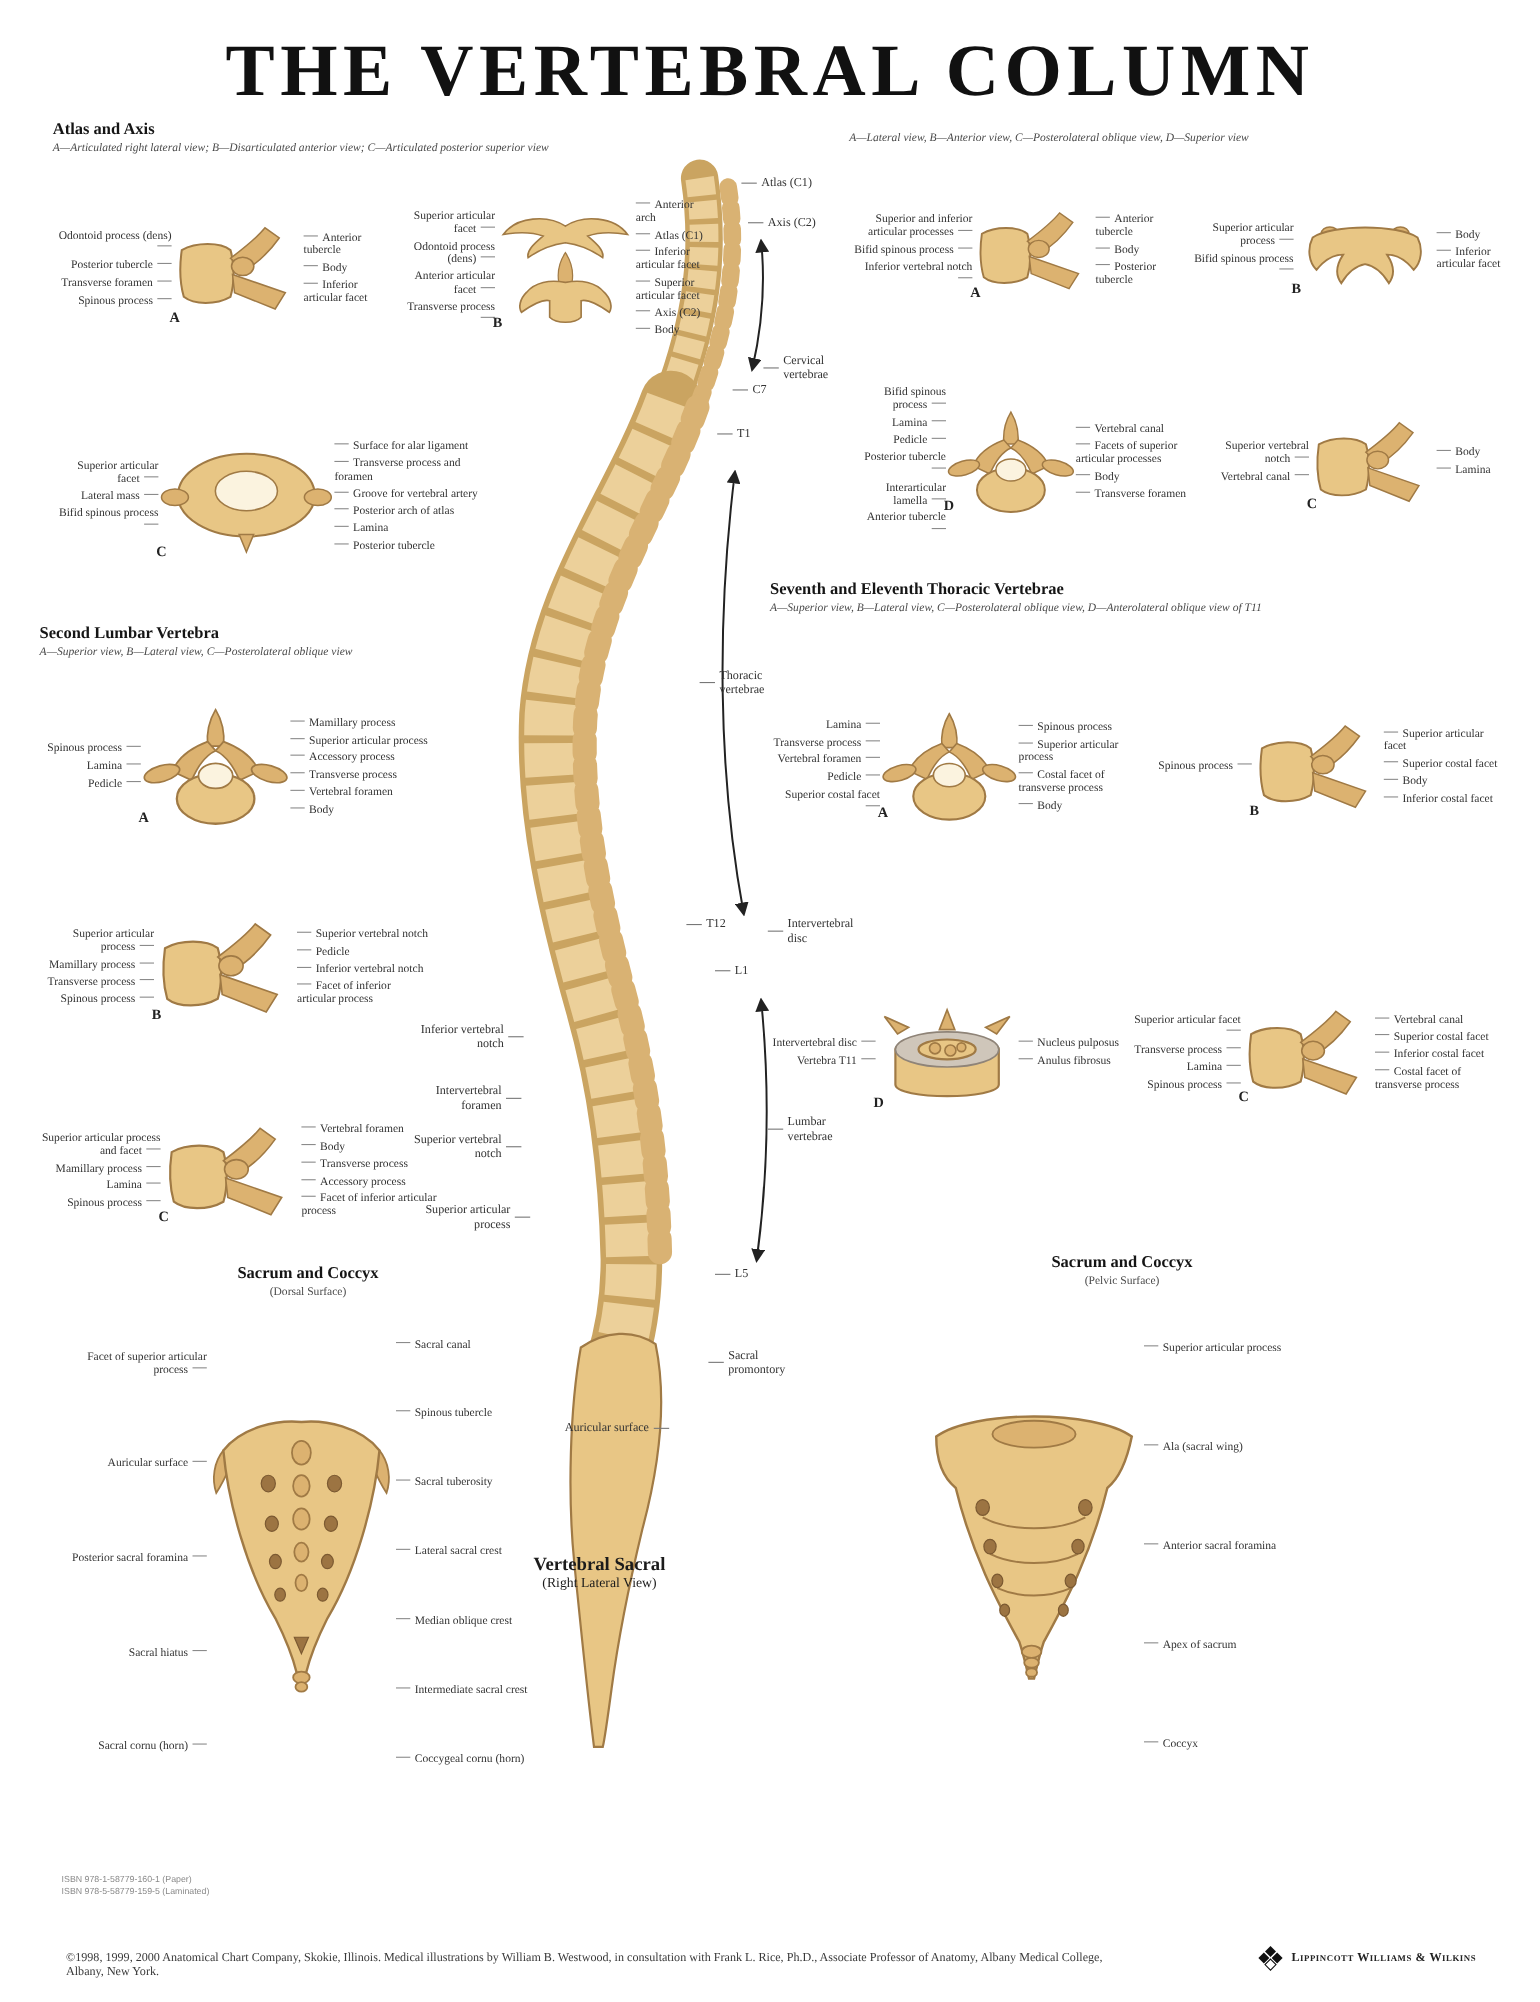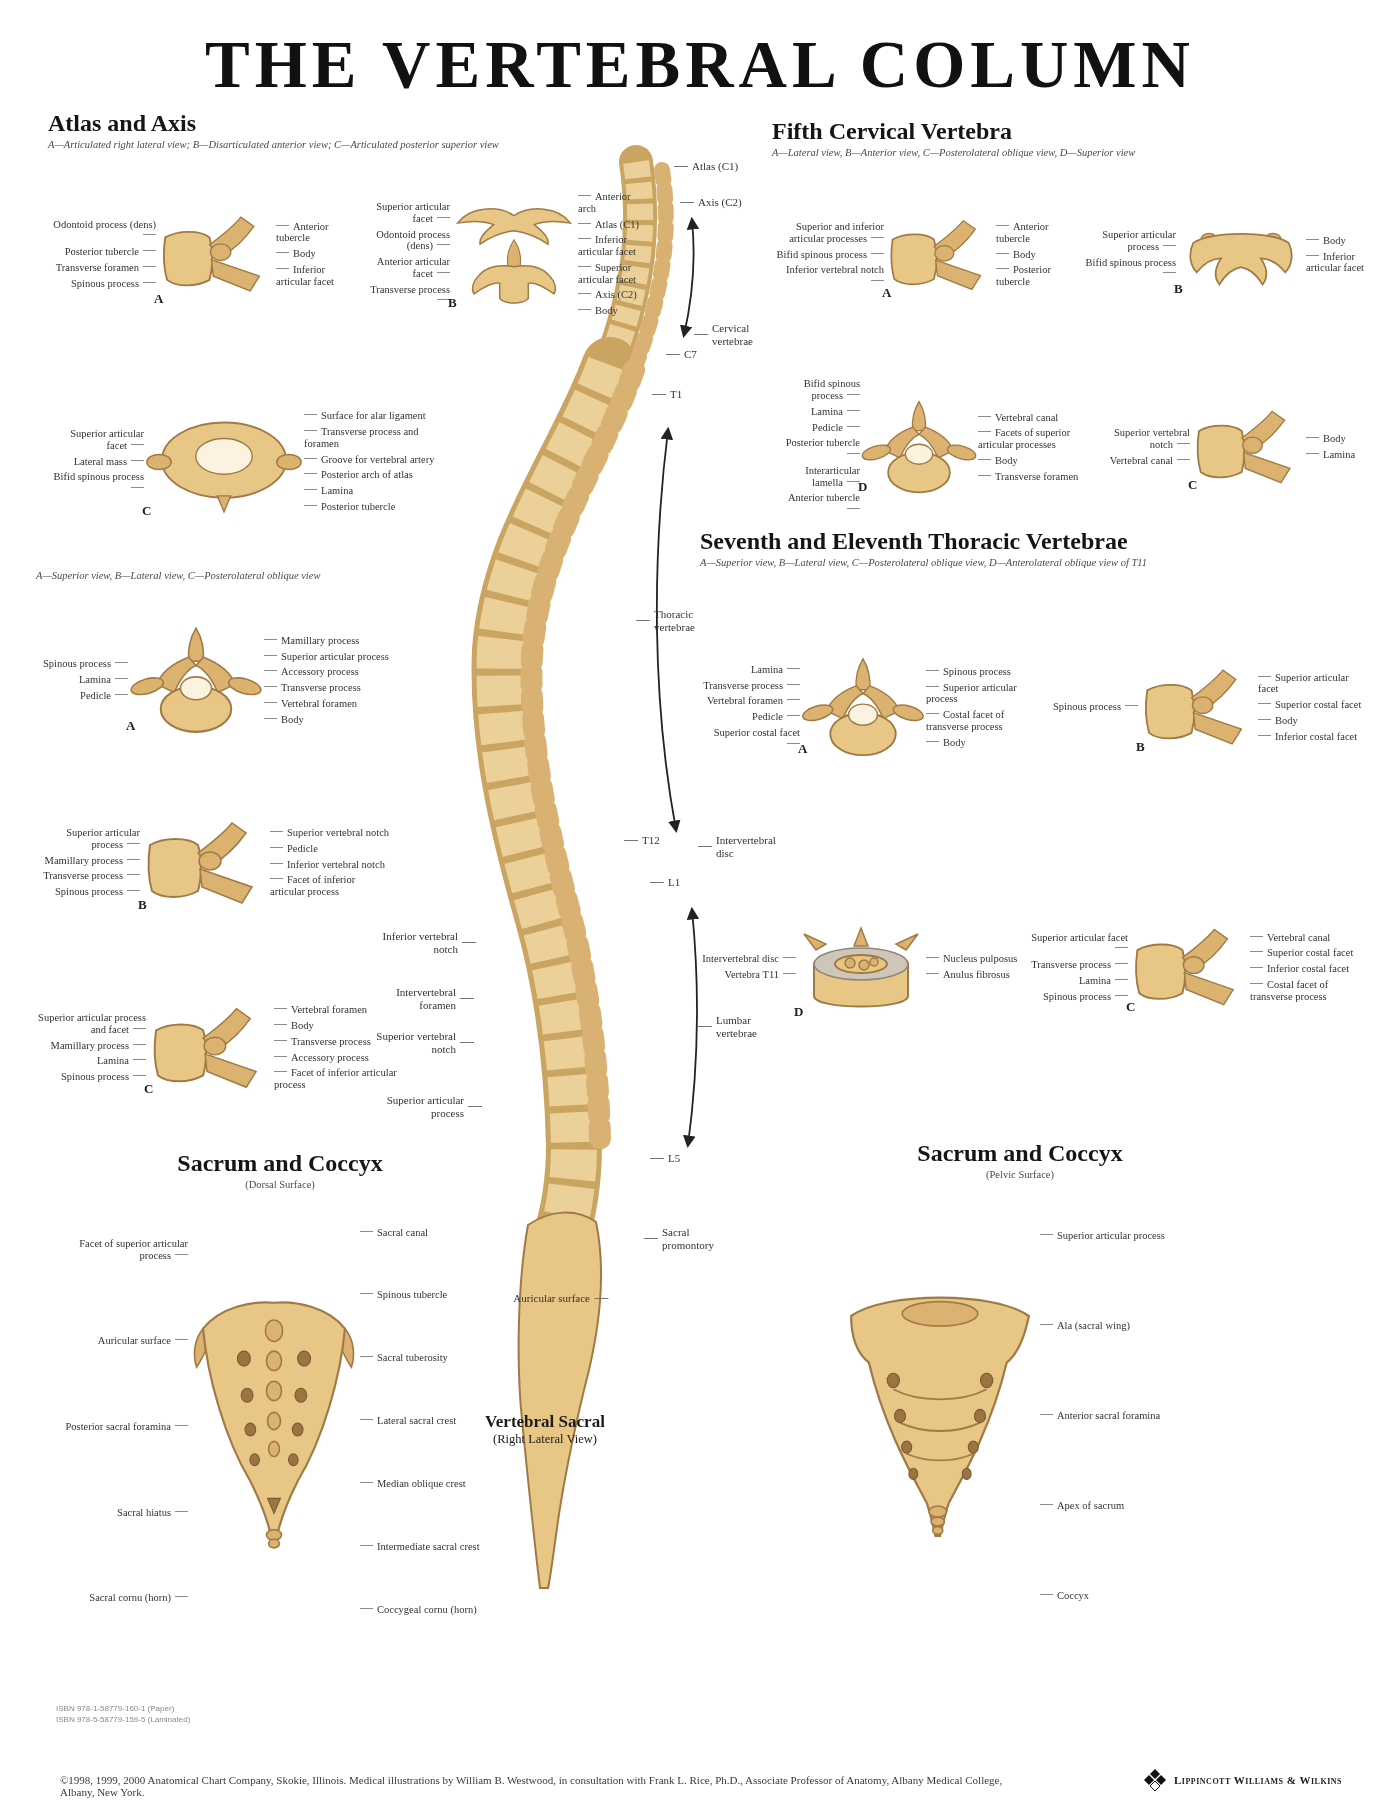--- a/index.html
+++ b/index.html
@@ -7,21 +7,21 @@
     --foramen:#fbf3df; --ink:#1b1b1b; --label-text:#333333;
   }
   *{margin:0;padding:0;box-sizing:border-box;}
   html,body{background:#ffffff;}
   .poster{position:relative;width:1400px;height:1820px;background:#fff;overflow:hidden;
           font-family:"Liberation Serif",serif;color:var(--ink);}
   .title{position:absolute;top:26px;left:0;width:100%;text-align:center;
          font-size:67px;font-weight:700;letter-spacing:5px;color:#111;}
   
   .section{position:absolute;}
-  .section h2{font-size:24px;font-weight:700;color:#151515;}
+  .section h2{font-size:15px;font-weight:700;color:#151515;}
   .section .sub{font-size:10.5px;font-style:italic;color:#4a4a4a;margin:2px 0 4px;}
   .center{text-align:center;}
   .vrow{display:flex;align-items:flex-start;}
   .view{display:flex;align-items:center;position:relative;}
   .labels{list-style:none;display:flex;flex-direction:column;justify-content:space-around;
           font-size:10.5px;color:var(--label-text);line-height:1.12;}
   .labels li{margin:2px 0;}
   .labels.l{text-align:right;align-items:flex-end;}
   .labels.r{text-align:left;align-items:flex-start;}
   .labels.l li::after{content:"";display:inline-block;width:13px;height:4px;
@@ -308,21 +308,20 @@
             <li>Groove for vertebral artery</li>
             <li>Posterior arch of atlas</li>
             <li>Lamina</li>
             <li>Posterior tubercle</li>
           </ul>
       </div>
     </div>
   </div>
 
   <div class="section" style="left:772px;top:118px;width:612px;height:420px">
-    <h2>Fifth Cervical Vertebra</h2>
     <div class="sub">A—Lateral view, B—Anterior view, C—Posterolateral oblique view, D—Superior view</div>
     <div class="vrow">
       <div class="view" style="width:312px;height:185px">
         <ul class="labels l" style="width:112px">
             <li>Superior and inferior articular processes</li>
             <li>Bifid spinous process</li>
             <li>Inferior vertebral notch</li>
           </ul>
         <div class="art" style="width:112px;height:96px">
           <svg width="112" height="96" viewBox="0 0 130 104">
@@ -389,20 +388,21 @@
         </div>
         <ul class="labels r" style="width:66px">
             <li>Body</li>
             <li>Lamina</li>
           </ul>
       </div>
     </div>
   </div>
 
   <div class="section" style="left:36px;top:568px;width:460px;height:575px">
+    <h2>Second Lumbar Vertebra</h2>
     <div class="sub">A—Superior view, B—Lateral view, C—Posterolateral oblique view</div>
     <div class="vrow">
       <div class="view" style="width:440px;height:190px">
         <ul class="labels l" style="width:92px">
             <li>Spinous process</li>
             <li>Lamina</li>
             <li>Pedicle</li>
           </ul>
         <div class="art" style="width:136px;height:112px">
           <svg width="136" height="112" viewBox="0 0 130 108">

